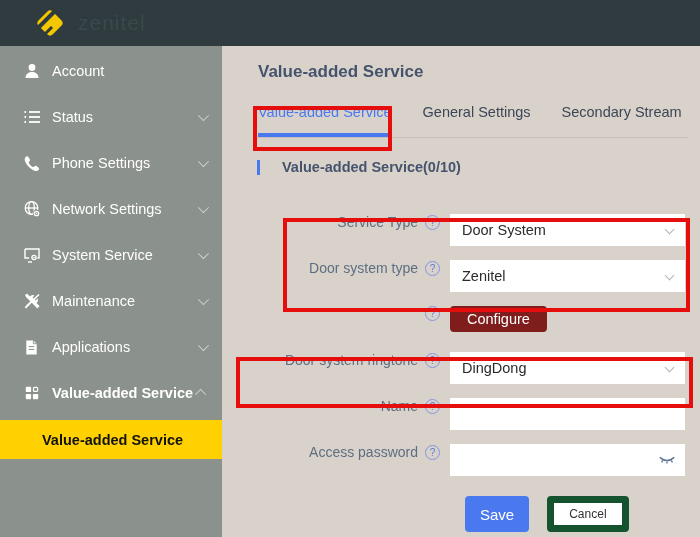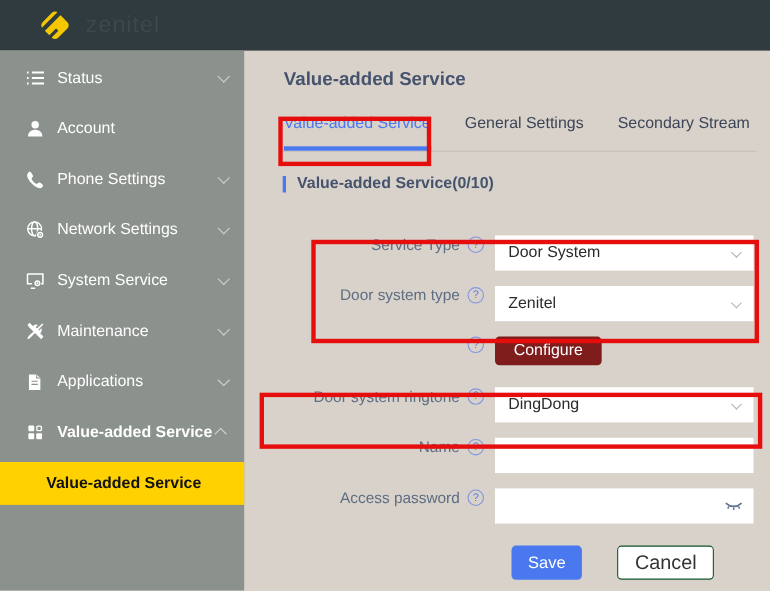--- a/index.html
+++ b/index.html
@@ -38,21 +38,21 @@
     font-size:14.5px; font-weight:bold; display:flex; align-items:center;
     padding-left:42px; cursor:pointer;
   }
   
   .main { position:absolute; left:222px; top:46px; width:478px; height:491px; }
   .page-title { margin:16px 0 0 36px; font-size:17px; font-weight:bold; color:#45536d; }
   .tabs { display:flex; margin:22px 0 0 36px; gap:31px; }
   .tab { font-size:14.5px; color:#3c4656; padding-bottom:13px; cursor:pointer; white-space:nowrap; }
   .tab.active { color:#4a79ef; border-bottom:4px solid #4a79ef; }
   .tabs-divider { border-top:1px solid #c6bfb8; margin:0 12px 0 33px; }
-  .section-head { display:flex; align-items:center; margin:21px 0 0 35px; }
+  .section-head { display:flex; align-items:center; margin:21px 0 0 35px;gap:12px; }
   .section-bar { width:3px; height:15px; background:#4a79ef; margin-right:10px; }
   .section-title { font-size:14.5px; font-weight:bold; color:#45536d; }
   
   .form { margin-top:39px; }
   .form-row { display:flex; align-items:flex-start; height:32px; margin-bottom:14px; }
   .label-cell { width:218px; display:flex; justify-content:flex-end; align-items:center; gap:7px; }
   .field-label { font-size:14px; color:#5d6e82; white-space:nowrap; }
   .help-icon {
     width:15px; height:15px; border:1px solid #8296e0; border-radius:50%;
     color:#5b7ae0; font-size:10px; line-height:13px; text-align:center; flex:0 0 auto;
@@ -69,23 +69,23 @@
   .text-input {
     width:235px; height:32px; background:#ffffff; border:none; outline:none;
     padding:0 30px 0 12px; font-size:14.5px; color:#2b2b2b; font-family:"Liberation Sans",sans-serif;
   }
   .eye-icon { position:absolute; right:9px; top:8px; width:18px; height:16px; cursor:pointer; }
   .btn-blue {
     background:#7f1d1d; color:#ffffff; border:none; border-radius:4px;
     font-size:14.5px; font-family:"Liberation Sans",sans-serif;
     padding:5px 17px; cursor:pointer;
   }
-  .actions { display:flex; gap:32px; margin:20px 0 0 243px; }
+  .actions { display:flex; gap:18px; margin:20px 0 0 243px; }
   .btn-save { background:#4a79ef; color:#fff; border:none; border-radius:4px; padding:4px 15px; font-size:15px; font-family:"Liberation Sans",sans-serif; cursor:pointer; }
-  .btn-cancel { background:#ffffff; color:#333; border:1px solid #14532d; border-radius:4px; padding:4px 15px; font-size:18px; font-family:"Liberation Sans",sans-serif; cursor:pointer; }
+  .btn-cancel { background:#ffffff; color:#333; border:7px solid #14532d; border-radius:4px; padding:4px 15px; font-size:12px; font-family:"Liberation Sans",sans-serif; cursor:pointer; }
   
   .hl-box { position:absolute; border:4px solid #e60d0d; pointer-events:none; z-index:10; }
   .hl-tab      { left:253px; top:106px; width:139px; height:45px; }
   .hl-type     { left:283px; top:218px; width:407px; height:94px; }
   .hl-ringtone { left:236px; top:357px; width:457px; height:51px; }
 </style>
 </head>
 <body>
 
 <header class="topbar">
@@ -95,47 +95,47 @@
     <path d="M13 29 L20 22" stroke="#2f3b3e" stroke-width="3" fill="none"></path>
   </svg>
   <span class="brand-text">zenitel</span>
 </header>
 
 <aside class="sidebar">
 
   <div class="nav-item">
     <span class="nav-icon">
       <svg viewBox="0 0 18 18" width="18" height="18">
+          <circle cx="9" cy="5.5" r="3.4" fill="#fff"></circle>
+          <path d="M2.5 16 C2.5 11.8 6 10 9 10 C12 10 15.5 11.8 15.5 16 Z" fill="#fff"></path>
+        </svg>
+    </span>
+    <span class="nav-label">Account</span>
+    <span class="chev none"></span>
+  </div>
+
+  <div class="nav-item">
+    <span class="nav-icon">
+      <svg viewBox="0 0 18 18" width="18" height="18">
           <g stroke="#fff" stroke-width="1.8">
             <line x1="1.5" y1="4" x2="3" y2="4"></line>
             <line x1="1.5" y1="9" x2="3" y2="9"></line>
             <line x1="1.5" y1="14" x2="3" y2="14"></line>
             <line x1="6" y1="4" x2="17" y2="4"></line>
             <line x1="6" y1="9" x2="17" y2="9"></line>
             <line x1="6" y1="14" x2="17" y2="14"></line>
           </g>
         </svg>
     </span>
     <span class="nav-label">Status</span>
     <span class="chev down"></span>
   </div>
 
   <div class="nav-item">
     <span class="nav-icon">
-      <svg viewBox="0 0 18 18" width="18" height="18">
-          <circle cx="9" cy="5.5" r="3.4" fill="#fff"></circle>
-          <path d="M2.5 16 C2.5 11.8 6 10 9 10 C12 10 15.5 11.8 15.5 16 Z" fill="#fff"></path>
-        </svg>
-    </span>
-    <span class="nav-label">Account</span>
-    <span class="chev none"></span>
-  </div>
-
-  <div class="nav-item">
-    <span class="nav-icon">
       <svg viewBox="0 0 18 18" width="17" height="17">
           <path d="M3.5 1.5 C4.5 1 5.5 1.5 6.2 2.8 L7.2 4.6 C7.7 5.6 7.3 6.4 6.5 7 C6 7.4 6 8 6.5 8.9 C7.4 10.5 8.6 11.7 10 12.4 C10.9 12.9 11.5 12.8 12 12.2 C12.7 11.4 13.5 11.2 14.4 11.8 L16 13 C17.2 13.9 17.3 14.9 16.5 15.8 C15.5 17 13.8 17.3 12 16.6 C8.2 15.1 4.6 11.6 2.6 7.7 C1.6 5.6 1.5 3.6 2.6 2.3 Z" fill="#fff"></path>
         </svg>
     </span>
     <span class="nav-label">Phone Settings</span>
     <span class="chev down"></span>
   </div>
 
   <div class="nav-item">
     <span class="nav-icon">

